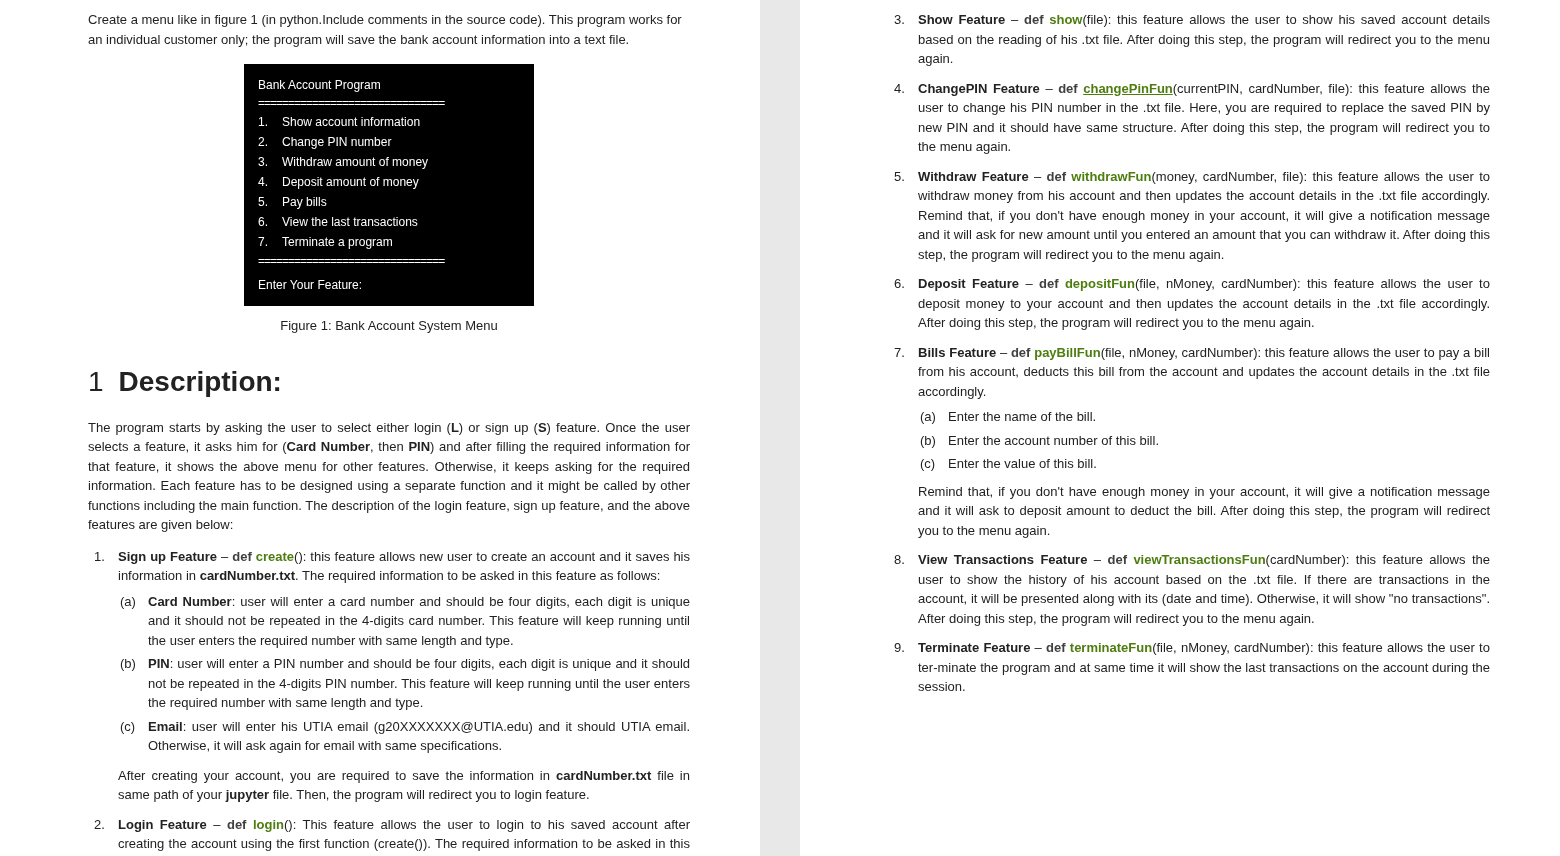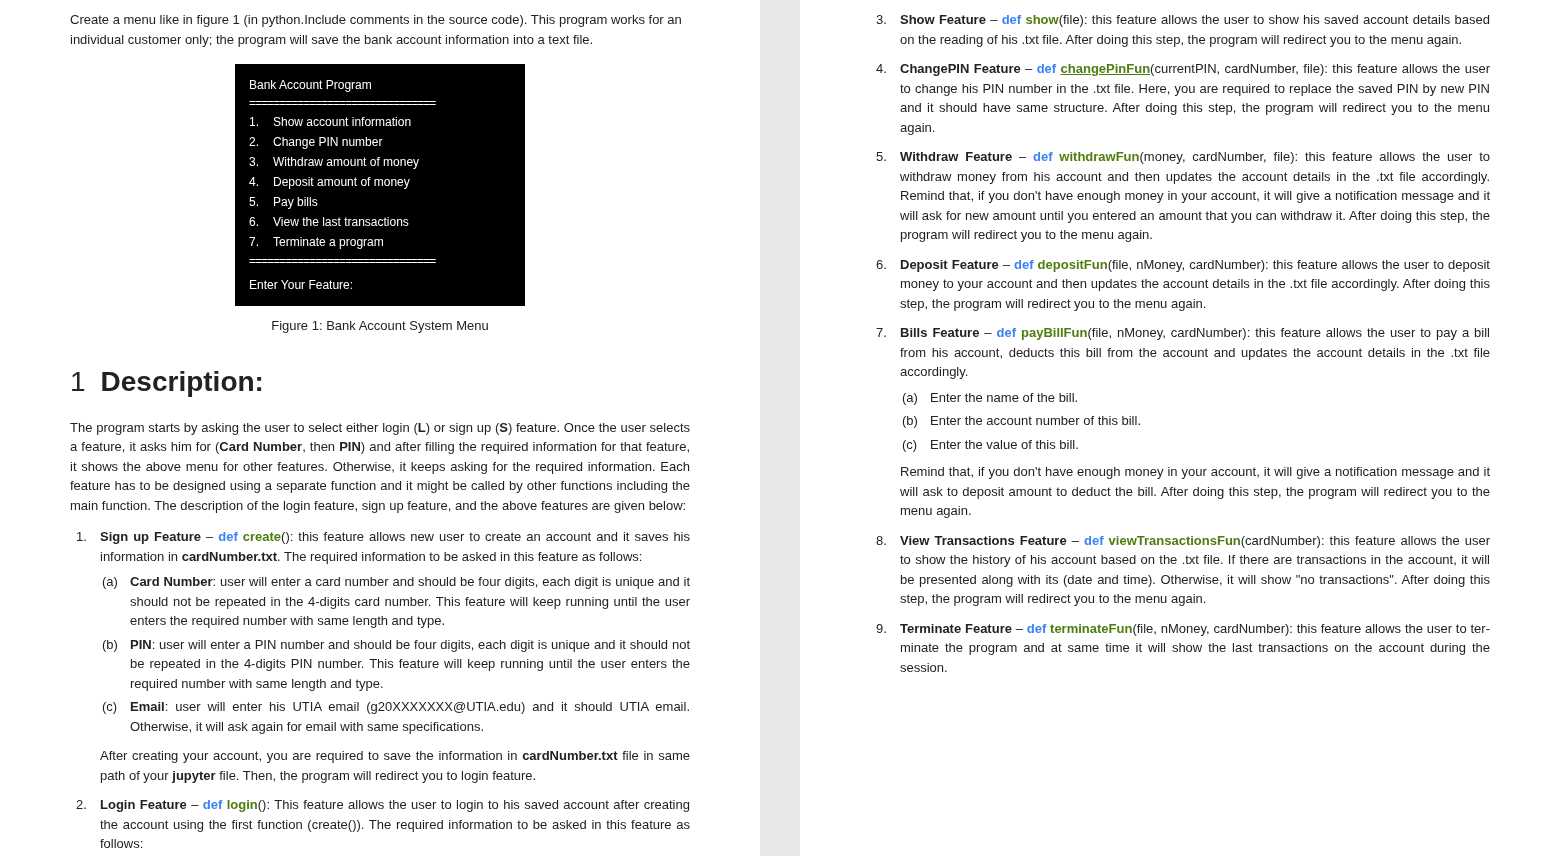--- a/index.html
+++ b/index.html
@@ -8,21 +8,21 @@
     font-size: 13px;
     color: #222;
     background: #fff;
     display: flex;
     width: 1560px;
     height: 856px;
     overflow: hidden;
   }
   .page {
     width: 50%;
-    padding: 10px 70px 10px 70px;
+    padding: 10px 70px 10px 88px;
     line-height: 1.5;
     position: relative;
   }
   .divider {
     width: 40px;
     background: #e8e8e8;
     flex-shrink: 0;
   }
   .intro {
     margin-bottom: 15px;
@@ -89,21 +89,21 @@
     text-align: justify;
     padding-left: 30px;
     position: relative;
     margin-bottom: 4px;
   }
   ol.sub > li .sub-num {
     position: absolute;
     left: 2px;
     top: 0;
   }
-  .def { font-weight: bold; color: #3b82f6; }
+  .def { font-weight: bold; color: #404040; }
   .fn  { font-weight: bold; color: #4d7c0f; }
   b { font-weight: bold; }
   .after-note {
     text-align: justify;
     margin: 10px 0 10px 30px;
   }
   .remind {
     text-align: justify;
     margin: 8px 0 10px 0;
   }

